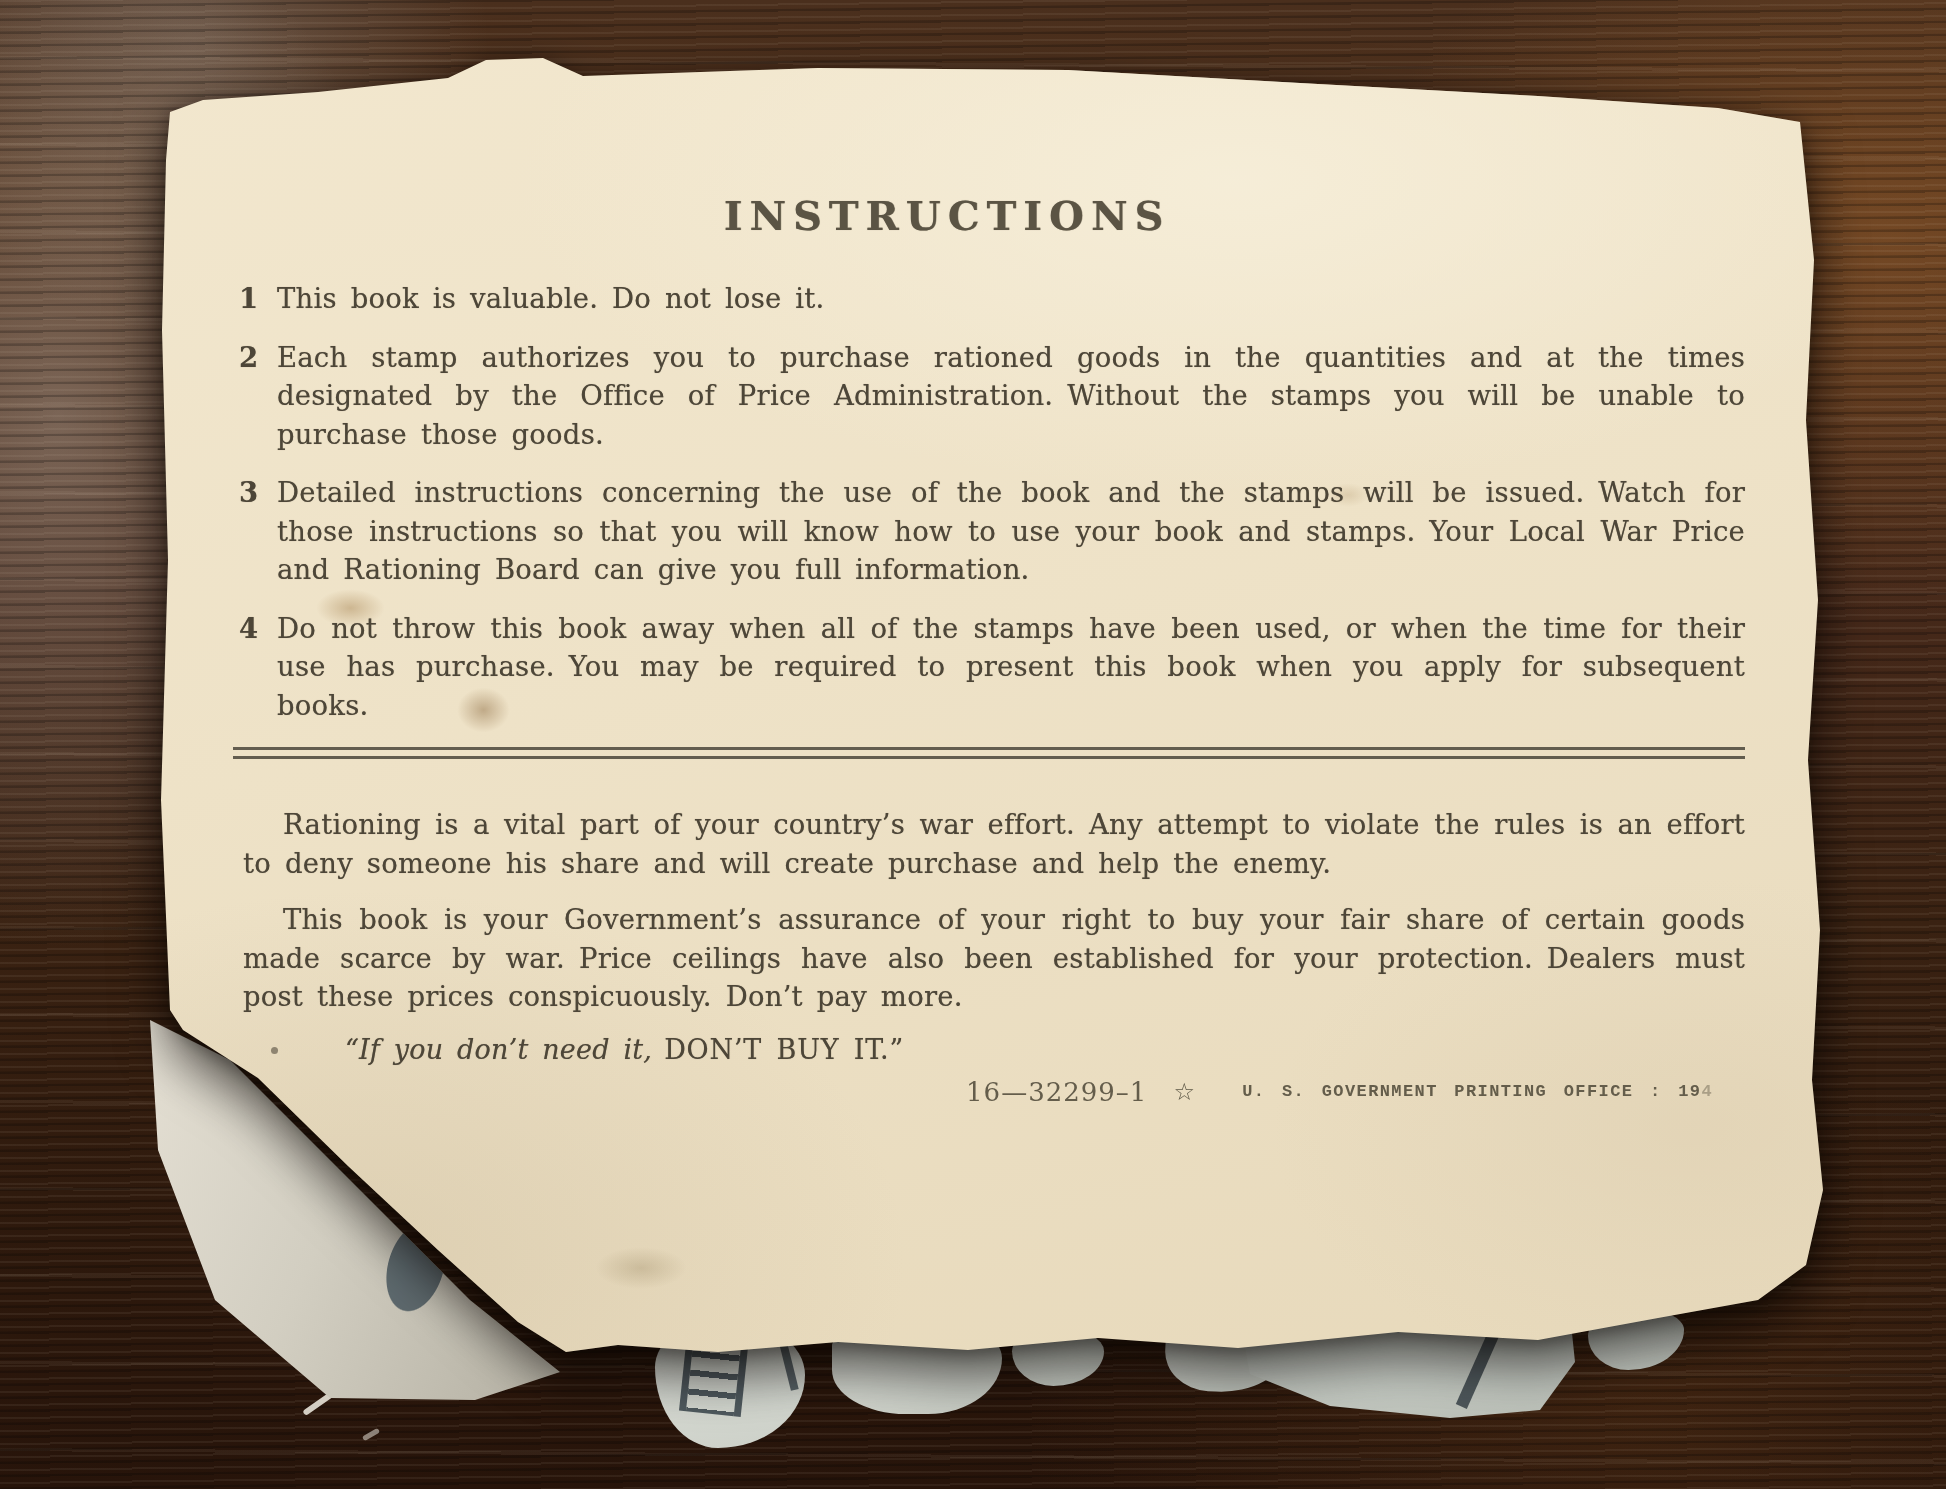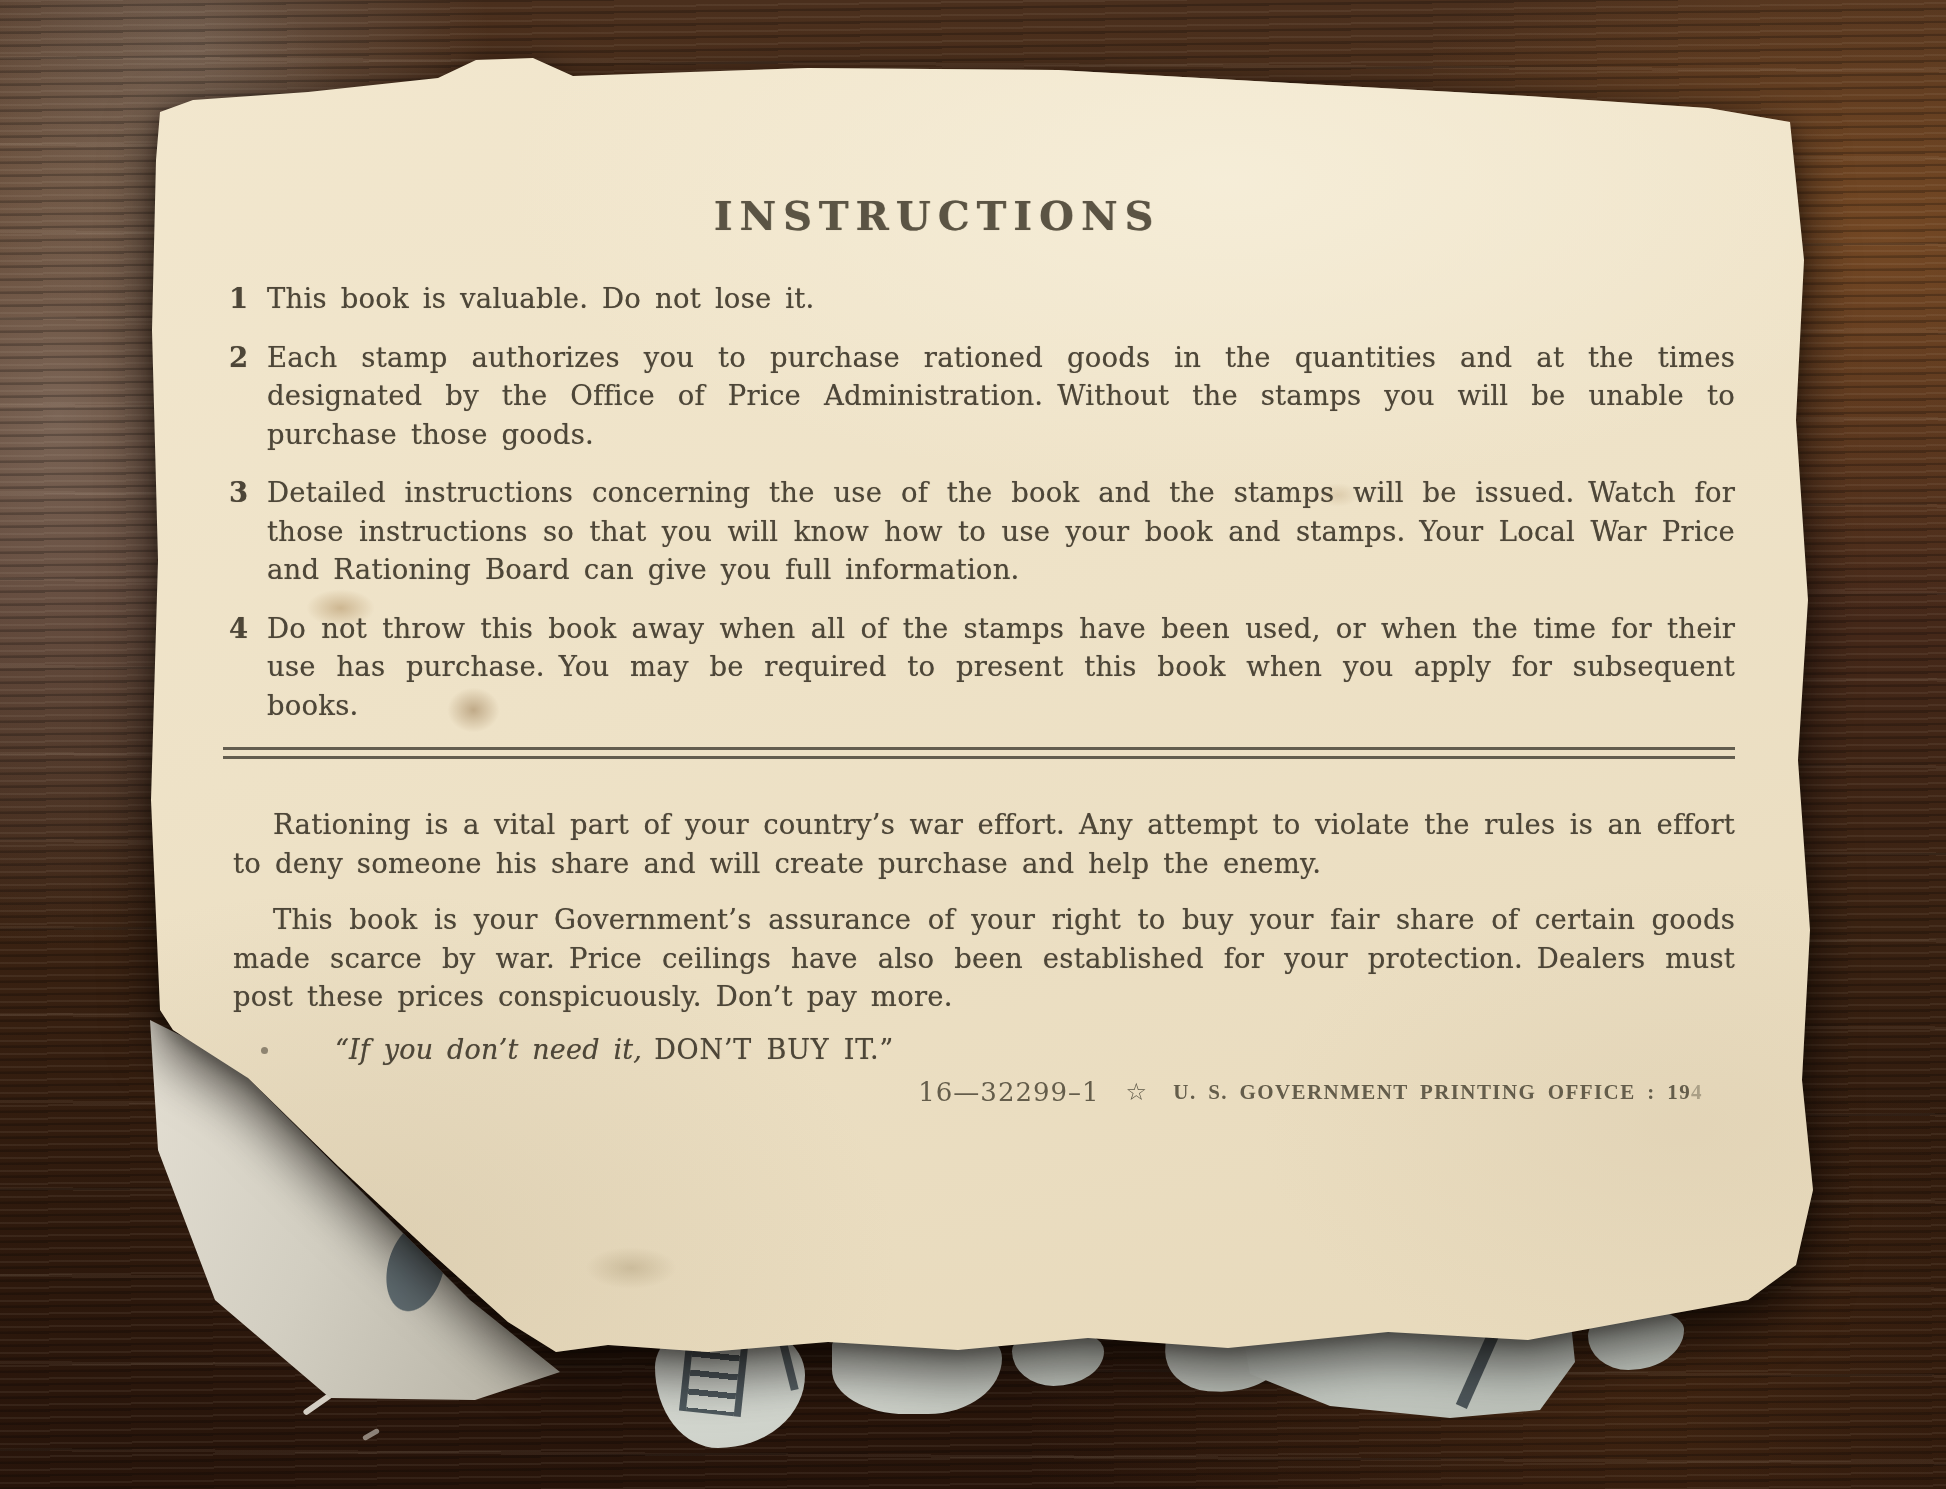--- a/index.html
+++ b/index.html
@@ -93,21 +93,21 @@
     background:linear-gradient(160deg,#d2d7d0,#bbc0b8);
     border-radius:50% 50% 58% 42% / 45% 35% 65% 55%;
   }
 
   
   .card-wrap{
     position:absolute;left:0;top:0;z-index:3;
     filter:drop-shadow(0 20px 26px rgba(0,0,0,0.55)) drop-shadow(0 4px 8px rgba(20,10,5,0.45));
   }
   .card{
-    position:absolute;left:118px;top:48px;width:1700px;height:1320px;
+    position:absolute;left:128px;top:48px;width:1700px;height:1320px;
     background-image:
       radial-gradient(1200px 520px at 65% 10%, rgba(246,238,217,0.9), rgba(0,0,0,0) 60%),
       radial-gradient(900px 620px at 14% 92%, rgba(196,180,150,0.35), rgba(0,0,0,0) 60%),
       radial-gradient(700px 420px at 92% 82%, rgba(212,196,166,0.30), rgba(0,0,0,0) 60%),
       linear-gradient(168deg,#f2e7ce 0%,#eee2c7 45%,#e7d9bb 100%);
     clip-path:polygon(
       42px 64px,75px 52px,190px 44px,320px 30px,358px 12px,415px 10px,455px 28px,
       690px 20px,940px 22px,1190px 36px,1410px 48px,1590px 60px,1672px 74px,
       1686px 212px,1678px 372px,1690px 552px,1680px 712px,1692px 882px,
       1684px 1032px,1695px 1142px,1678px 1217px,1630px 1252px,1530px 1270px,
@@ -163,22 +163,22 @@
   .quote-text{margin-left:112px;}
   .q-italic{font-style:italic;}
   .q-caps{margin-left:12px;letter-spacing:0.8px;}
   .print-footer{
     margin-top:4px;display:flex;justify-content:flex-end;align-items:center;
     gap:26px;padding-right:32px;color:#645d4b;text-shadow:none;
   }
   .form-number{font-size:26px;letter-spacing:1px;font-family:"DejaVu Serif",serif;}
   .star-glyph{font-size:24px;line-height:24px;color:#5d5746;font-family:"DejaVu Sans",sans-serif;}
   .office-line{
-    font-family:Liberation Serif, serif;font-weight:bold;
-    font-size:21px;letter-spacing:1.4px;
+    font-family:Liberation Mono, monospace;font-weight:bold;
+    font-size:17px;letter-spacing:1.4px;margin-left:21px;
   }
   .year-faded{opacity:0.45;}
 </style>
 </head>
 <body>
 
 <div class="scene">
 
   <div class="wood"></div>
 

